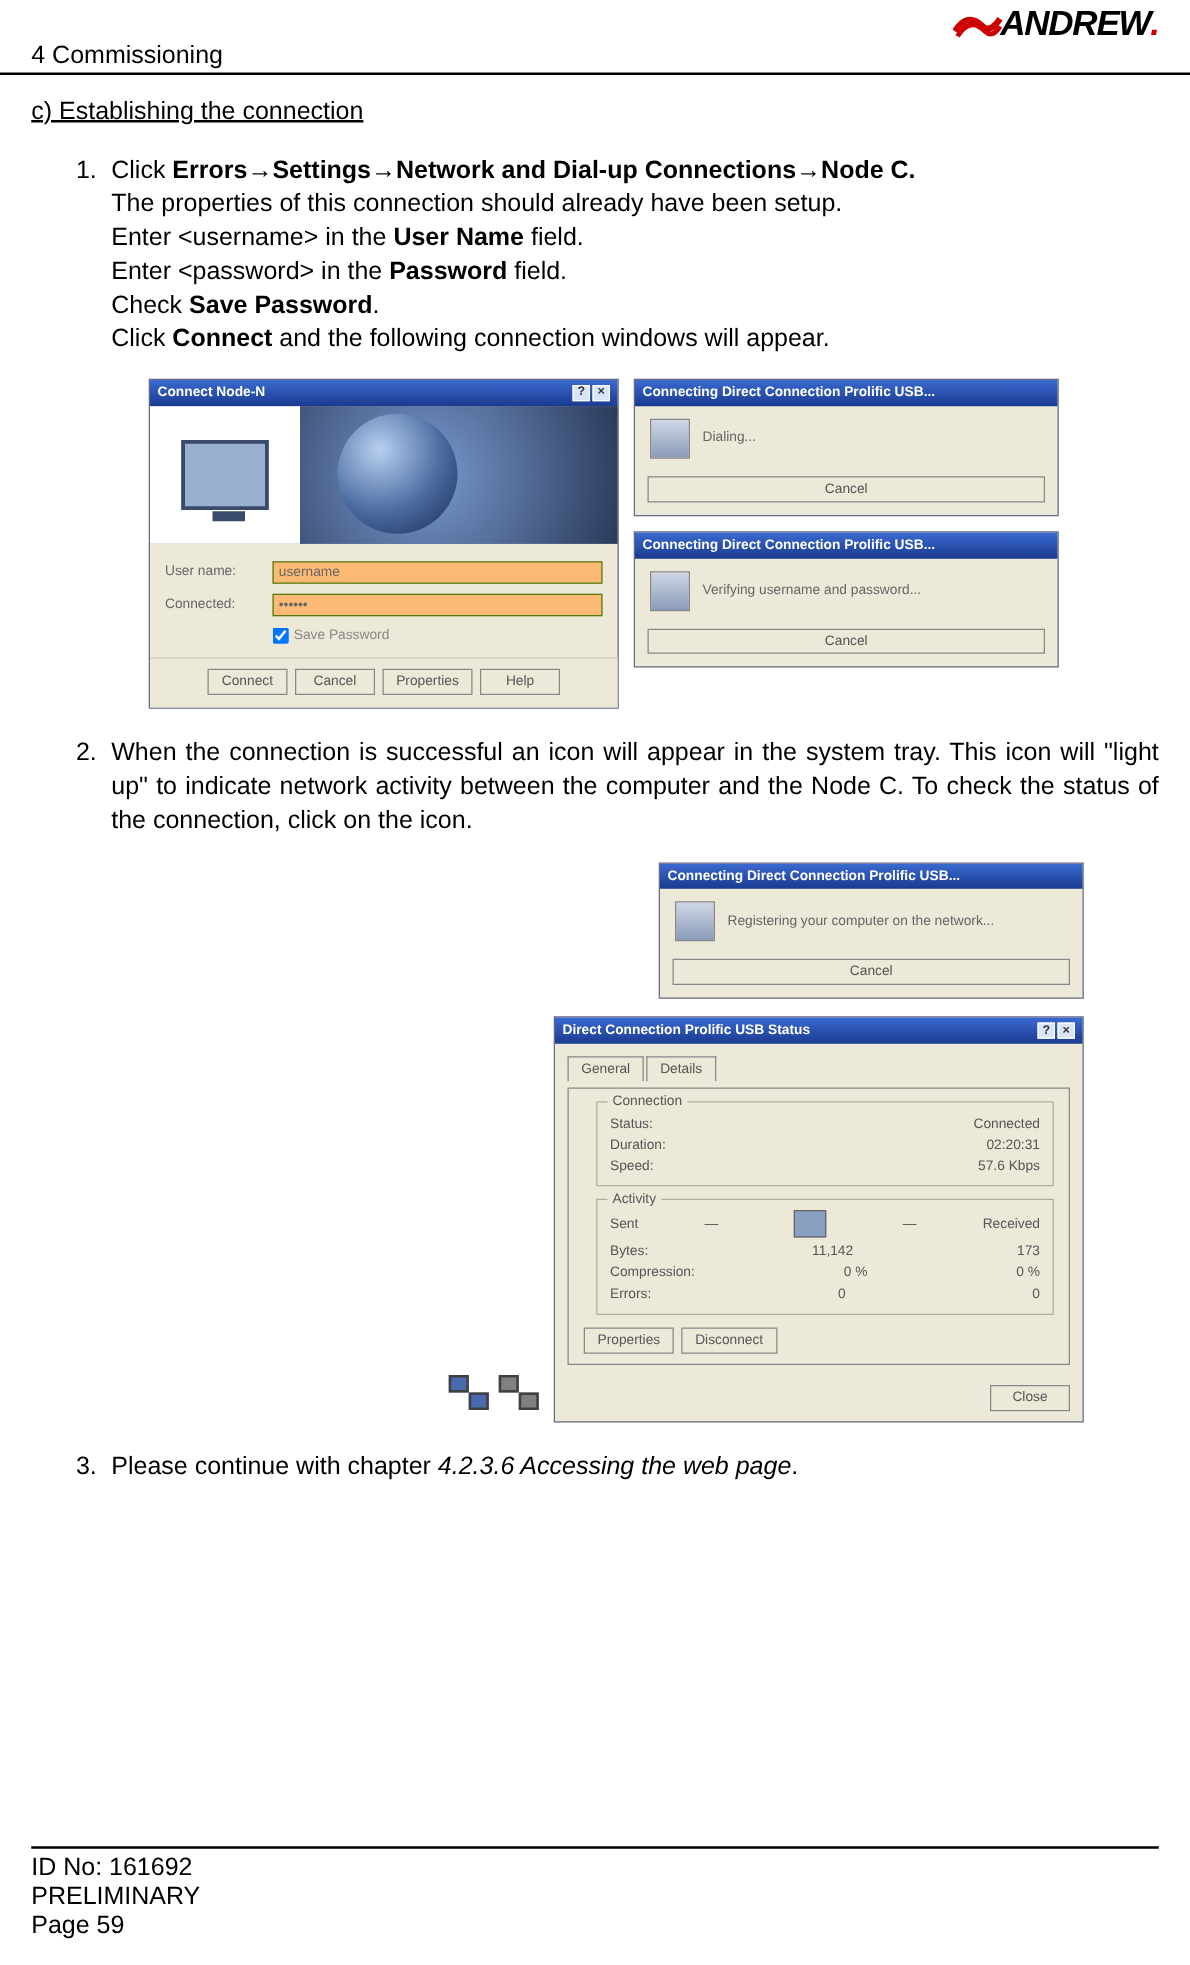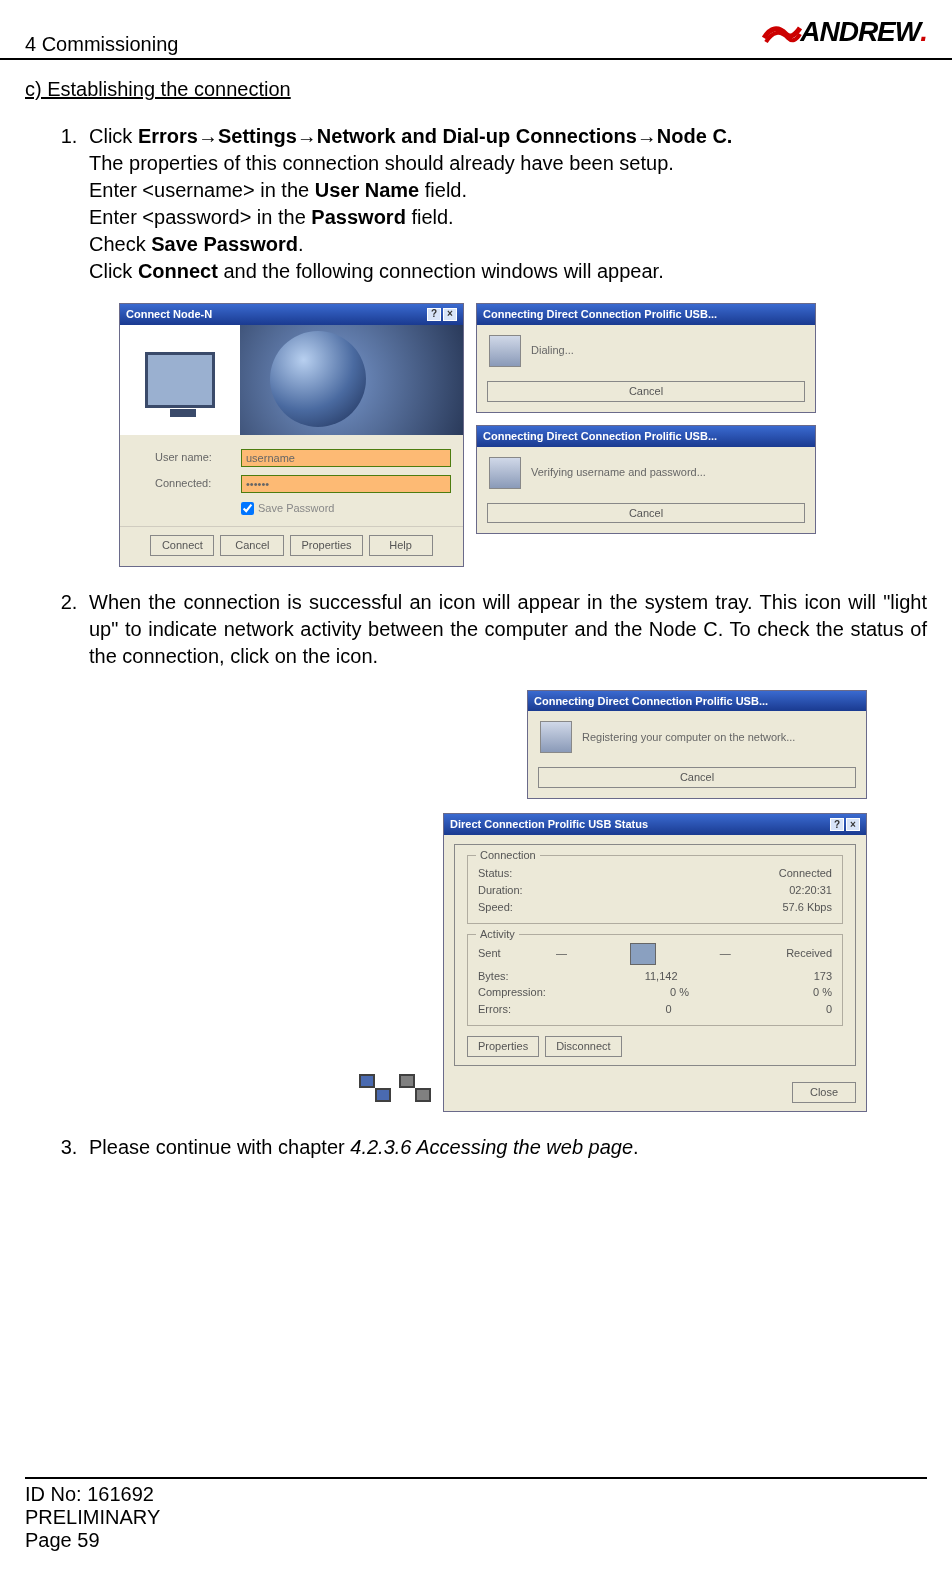--- a/index.html
+++ b/index.html
@@ -17,21 +17,21 @@
     justify-content: space-between;
     align-items: flex-end;
     padding: 30px 25px 0 25px;
     border-bottom: 2px solid #000;
     height: 60px;
   }
   .header-text { font-size: 20px; padding-bottom: 2px; }
   .logo {
     position: absolute;
     right: 25px;
-    top: 16px;
+    top: 3px;
     font-style: italic;
     font-weight: bold;
     font-size: 28px;
     letter-spacing: -1px;
     display: flex;
     align-items: center;
   }
   .logo-swoosh {
     width: 40px;
     height: 28px;
@@ -86,21 +86,21 @@
     font-size: 11px;
   }
   .win-title-btns { display: flex; gap: 2px; }
   .win-title-btn {
     width: 14px; height: 13px; background: #d8e4f8;
     border: 1px solid #fff; color: #333; font-size: 10px;
     display: flex; align-items: center; justify-content: center;
     line-height: 1;
   }
   .win-connect {
-    width: 345px;
+    width: 376px;
   }
   .win-connect-banner {
     height: 110px;
     display: flex;
     background: #5a6a8a;
   }
   .banner-left {
     width: 120px;
     background: #fff;
     display: flex;
@@ -120,21 +120,20 @@
     background: radial-gradient(circle at 40% 50%, #7a9ad0, #2a3a5a);
     position: relative;
   }
   .globe {
     position: absolute; left: 30px; top: 6px;
     width: 96px; height: 96px; border-radius: 50%;
     background: radial-gradient(circle at 35% 30%, #b8d0f0, #4a6aa0 55%, #1a2a50);
   }
   .win-connect-body {
     padding: 14px 12px 10px 12px;
-    margin-left: 23px;
   }
   .form-row { display: flex; align-items: center; margin-bottom: 8px; }
   .form-row label { width: 86px; color: #666; }
   .form-row input[type=text], .form-row input[type=password] {
     flex: 1; border: 1px solid #4d7c0f; height: 18px; padding: 0 4px;
     font-size: 11px; background: #fdba74; color: #666;
   }
   .chk-row { margin-left: 86px; display: flex; align-items: center; gap: 4px; color: #888; }
   .win-btn-row {
     display: flex; gap: 6px; padding: 8px 10px 10px 10px;
@@ -195,21 +194,21 @@
     background: #ece9d8; padding: 2px 10px; font-size: 11px;
     color: #555; margin-right: 2px;
   }
   .tab.active { background: #ece9d8; position: relative; z-index: 2; }
   .panel {
     border: 1px solid #888; padding: 10px 12px 8px 12px;
     background: #ece9d8; margin-top: -1px;
   }
   .grp {
     border: 1px solid #b0aca0; padding: 8px 10px 6px 10px;
-    margin-bottom: 10px; position: relative;
+    margin-bottom: 10px; position: relative; margin-left: 10px;
   }
   .grp-title {
     position: absolute; top: -8px; left: 8px;
     background: #ece9d8; padding: 0 4px; font-size: 11px; color: #555;
   }
   .kv { display: flex; justify-content: space-between; font-size: 11px;
         color: #555; margin: 2px 0; }
   .act-head {
     display: flex; justify-content: space-between; align-items: center;
     font-size: 11px; color: #555; margin-bottom: 4px;
@@ -363,20 +362,24 @@
 
           <div class="win win-status">
             <div class="win-title">
               <span>Direct Connection Prolific USB Status</span>
               <div class="win-title-btns">
                 <div class="win-title-btn">?</div>
                 <div class="win-title-btn">×</div>
               </div>
             </div>
             <div class="win-status-body">
+              <div class="tabs">
+                <div class="tab active">General</div>
+                <div class="tab">Details</div>
+              </div>
               <div class="panel">
                 <div class="grp">
                   <div class="grp-title">Connection</div>
                   <div class="kv">
                       <span>Status:</span>
                       <span>Connected</span>
                     </div>
                   <div class="kv">
                       <span>Duration:</span>
                       <span>02:20:31</span>

